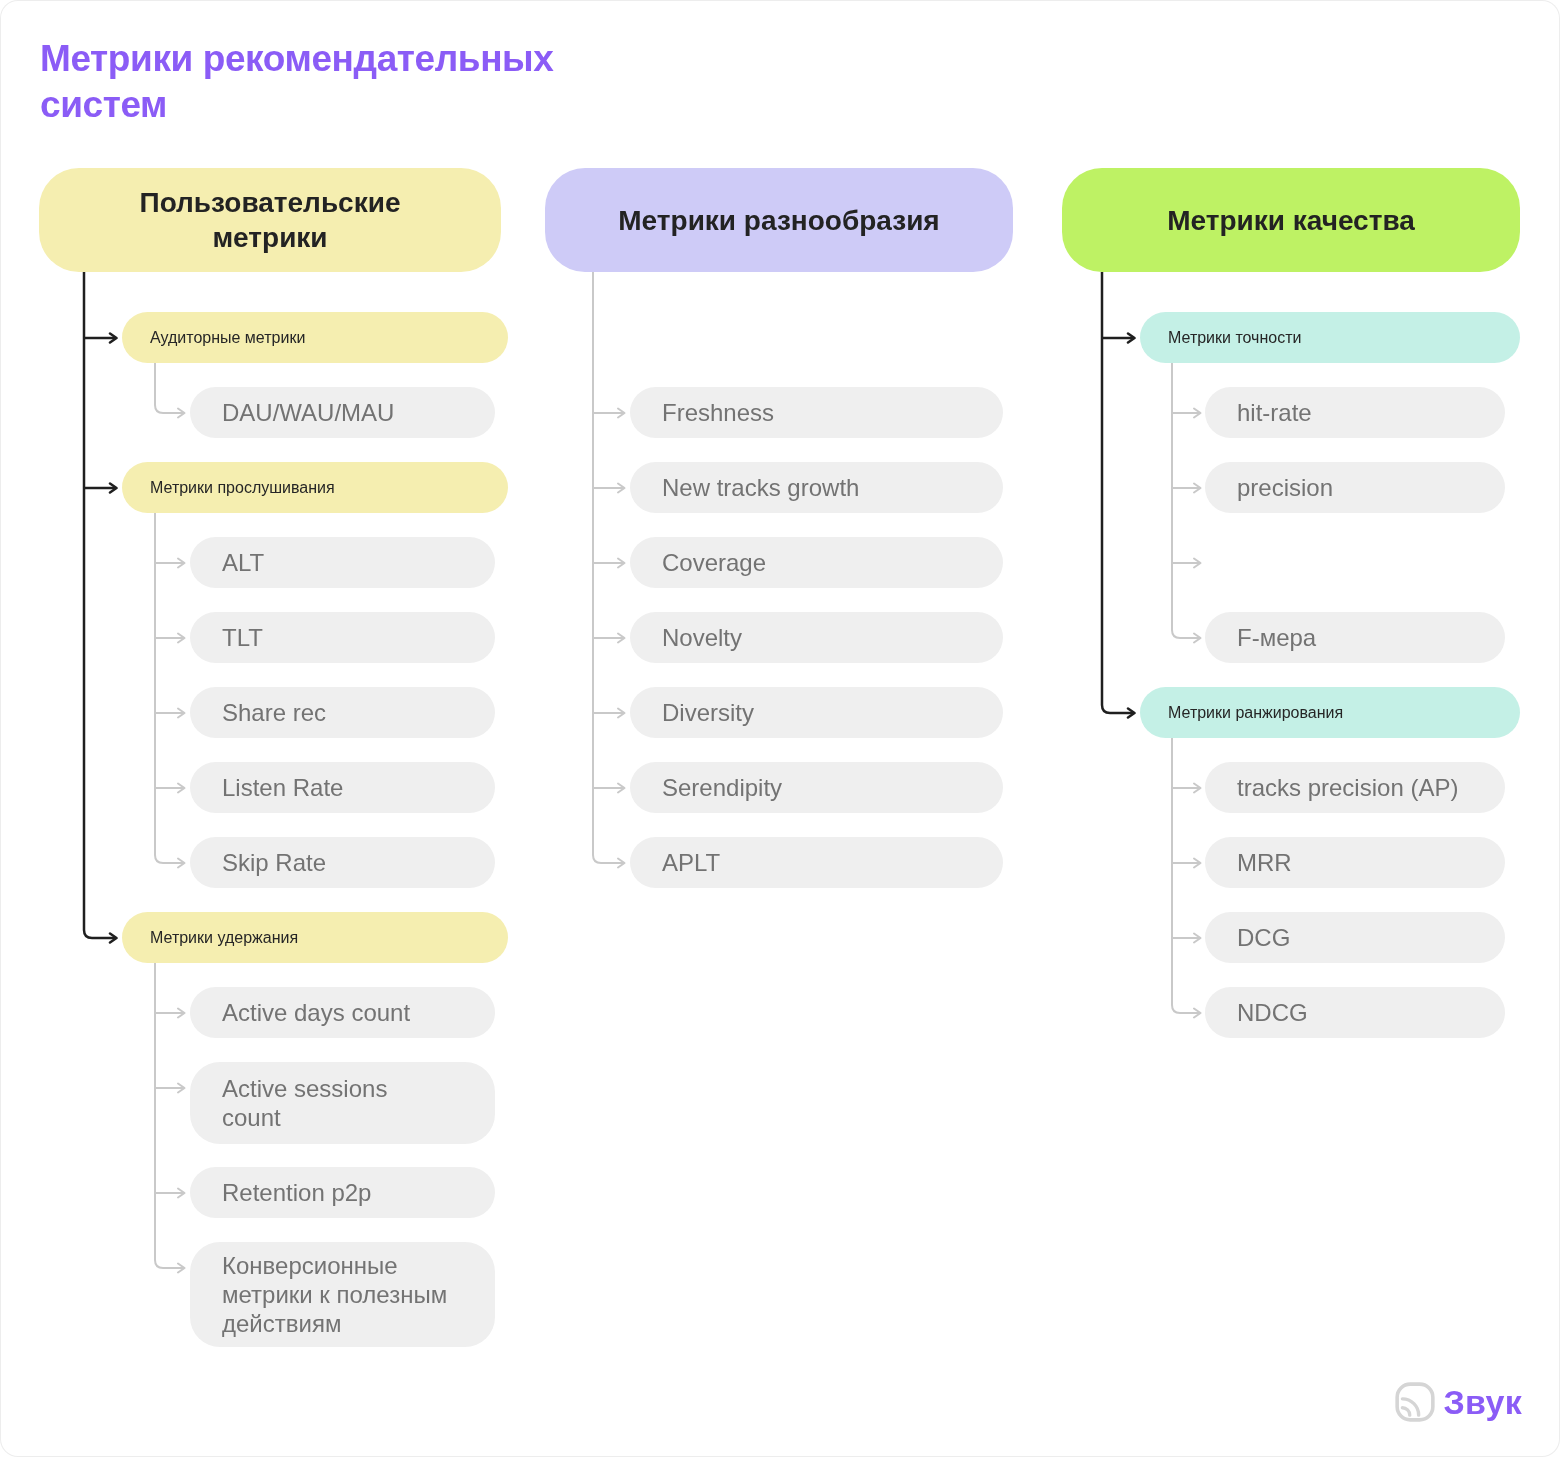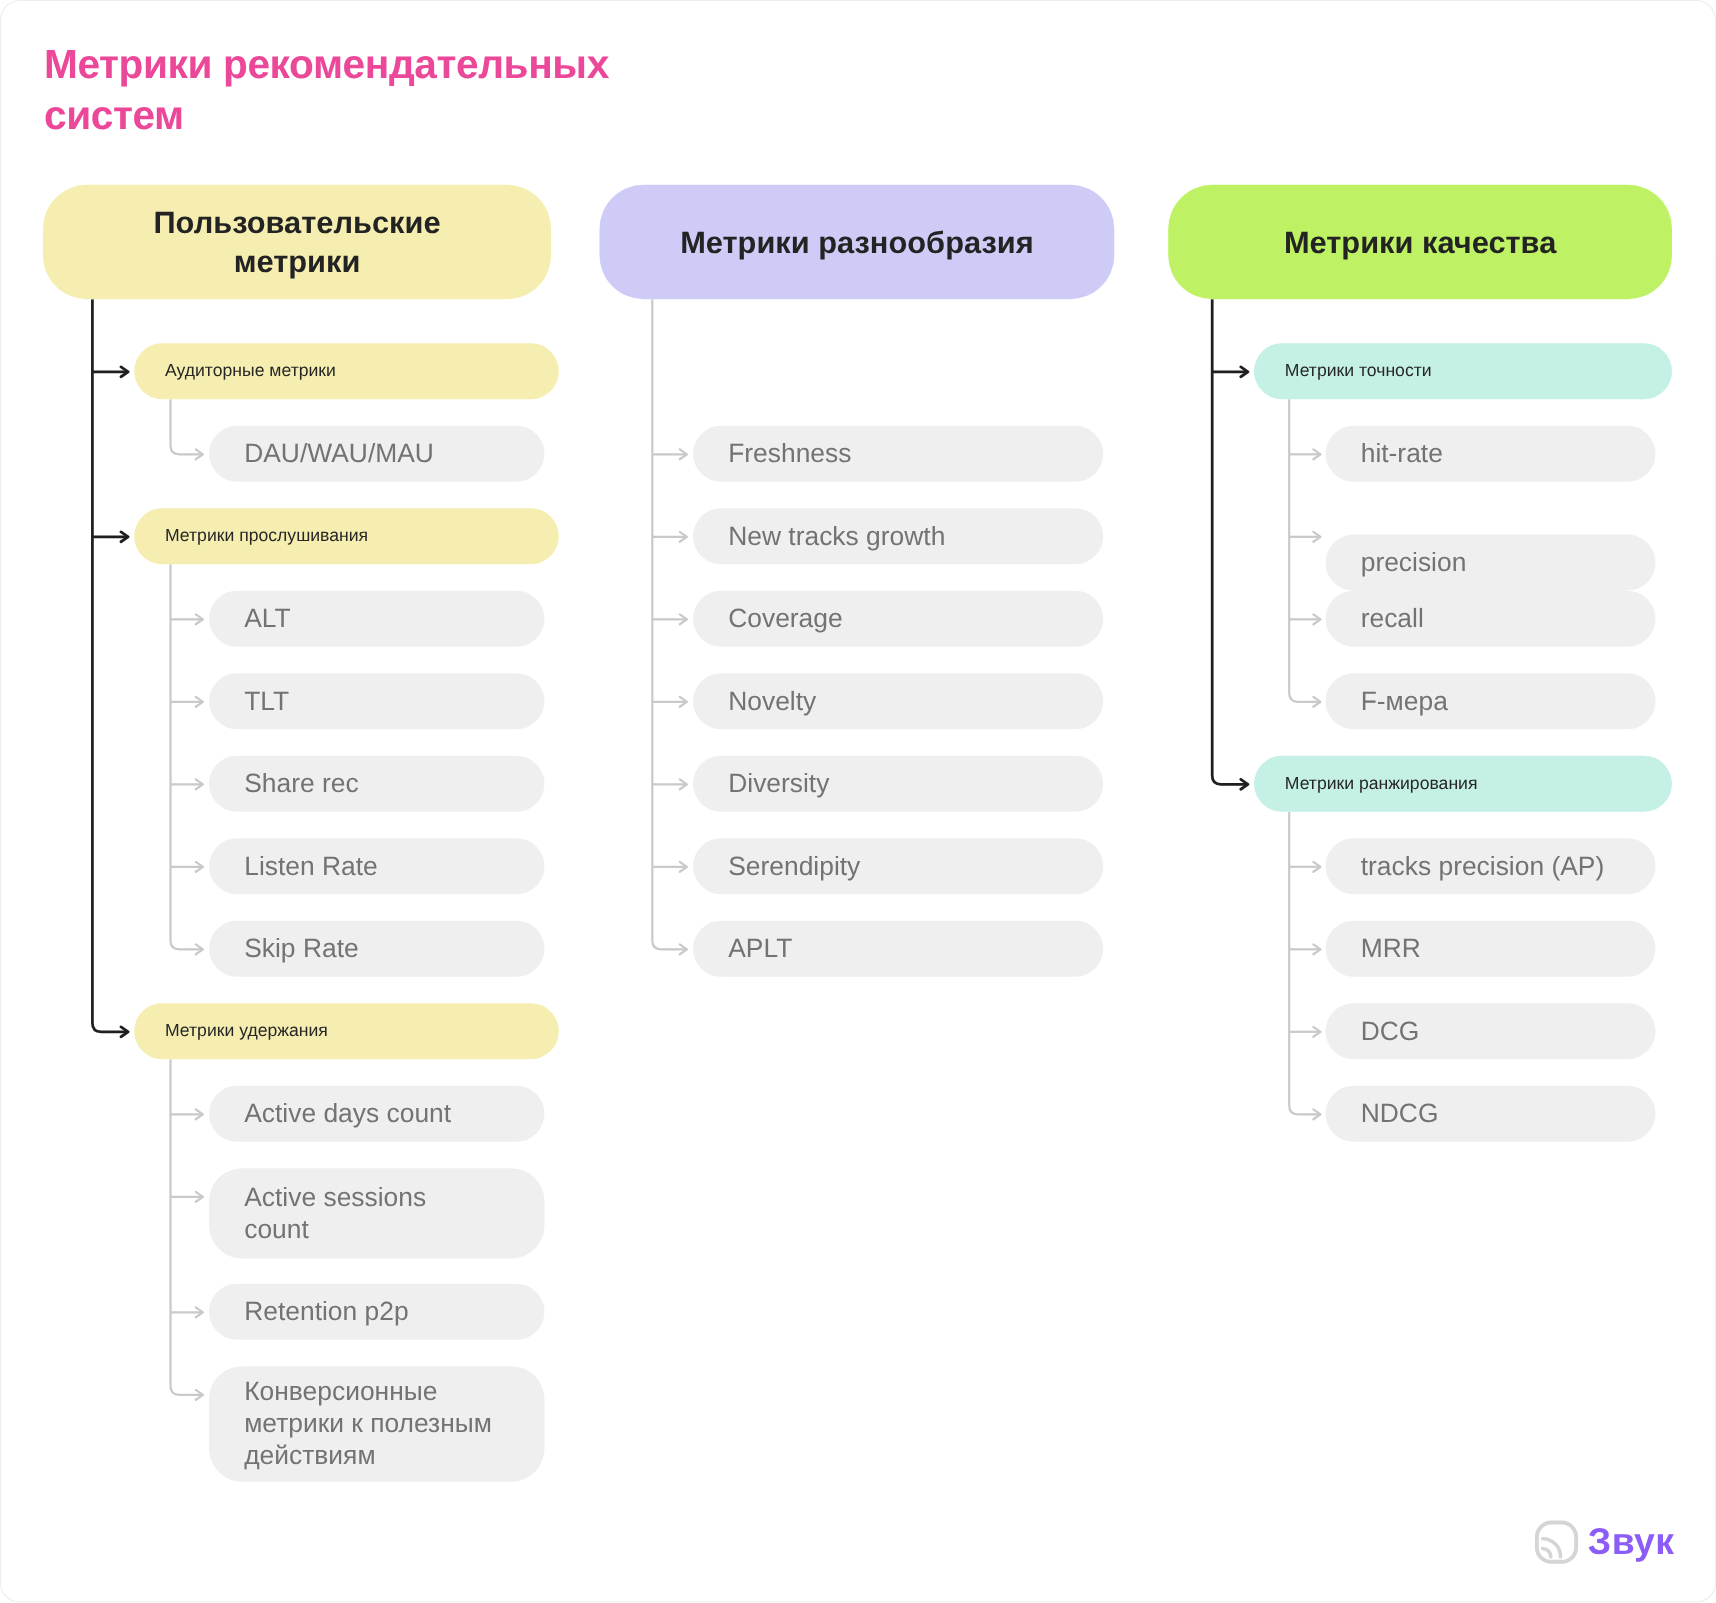--- a/index.html
+++ b/index.html
@@ -5,21 +5,21 @@
   html,body { margin:0; padding:0; background:#ffffff; }
   .page {
     position:relative; width:1560px; height:1457px;
     background:#ffffff; border-radius:18px; overflow:hidden;
     font-family:"Liberation Sans", sans-serif;
     box-shadow:0 0 0 1px #ededed inset;
   }
   .title {
     position:absolute; left:40px; top:36px;
     font-size:37px; line-height:46px; font-weight:800;
-    letter-spacing:-0.4px; color:#ec4899;
+    letter-spacing:-0.4px; color:#8b5cf6;
   }
   .hdr {
     position:absolute; height:104px;
     display:flex; align-items:center; justify-content:center;
     text-align:center; font-size:28px; font-weight:600;
     line-height:35px; color:#232323; border-radius:40px;
   }
   .hdr span { display:inline-block; }
   .sub {
     position:absolute; height:51px; box-sizing:border-box;
@@ -174,25 +174,22 @@
   <div class="hdr" style="left:1062px; top:168px; width:458px; background:#bef264;">
     <span>Метрики качества</span>
   </div>
 
   <div class="sub" style="left:1140px; top:312px; width:380px; background:#C4F0E6;">
     <span>Метрики точности</span>
   </div>
   <div class="leaf" style="left:1205px; top:387px; width:300px;">
     <span>hit-rate</span>
   </div>
-  <div class="leaf" style="left:1205px; top:462px; width:300px;margin-top:24px;">
+  <div class="leaf" style="left:1205px; top:462px; width:300px;">
     <span>precision</span>
-  </div>
-  <div class="leaf" style="left:1205px; top:537px; width:300px;">
-    <span>recall</span>
   </div>
   <div class="leaf" style="left:1205px; top:612px; width:300px;">
     <span>F-мера</span>
   </div>
 
   <div class="sub" style="left:1140px; top:687px; width:380px; background:#C4F0E6;">
     <span>Метрики ранжирования</span>
   </div>
   <div class="leaf" style="left:1205px; top:762px; width:300px;">
     <span>tracks precision (AP)</span>

